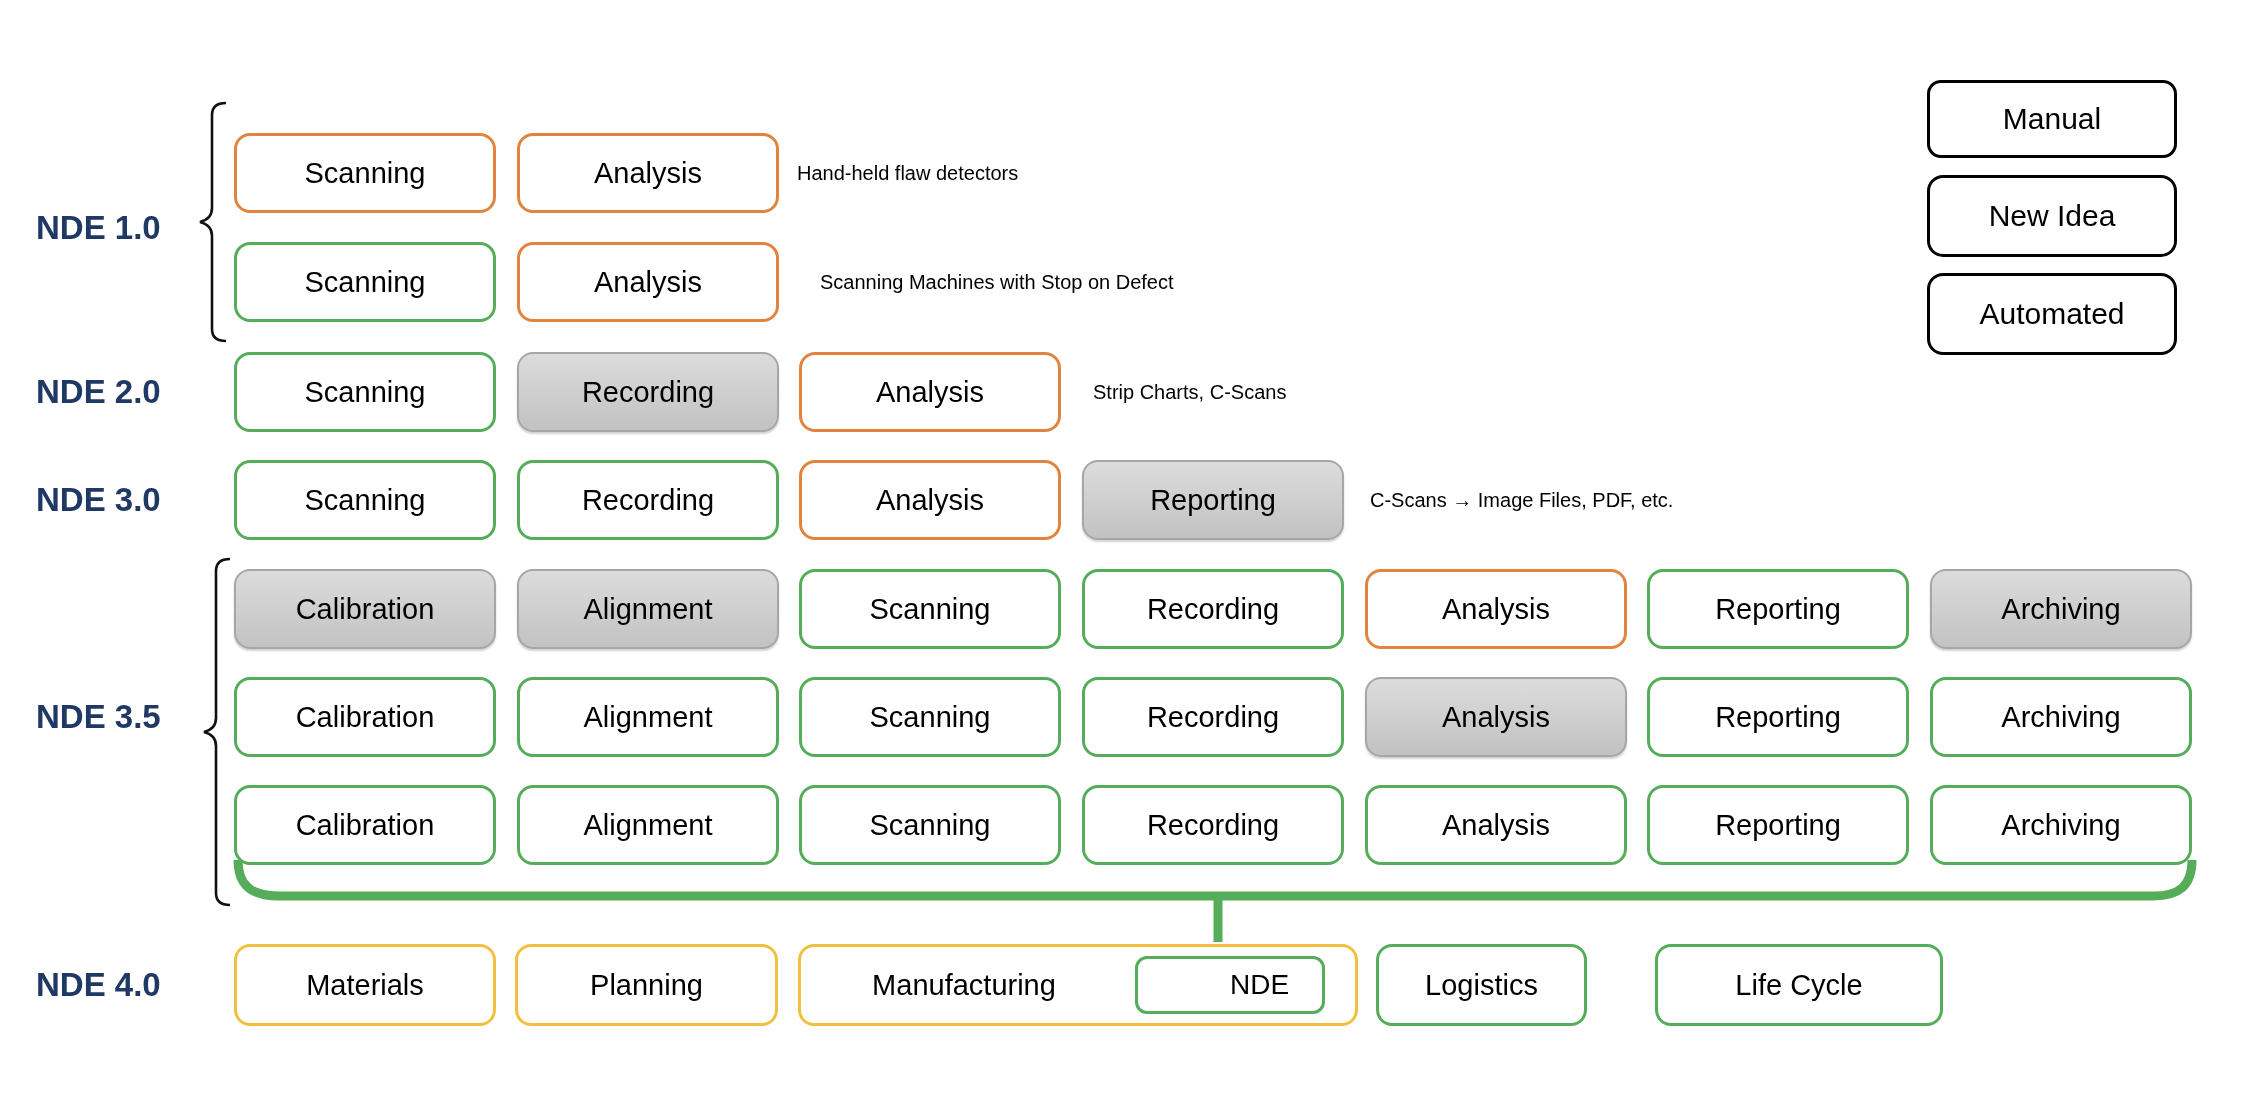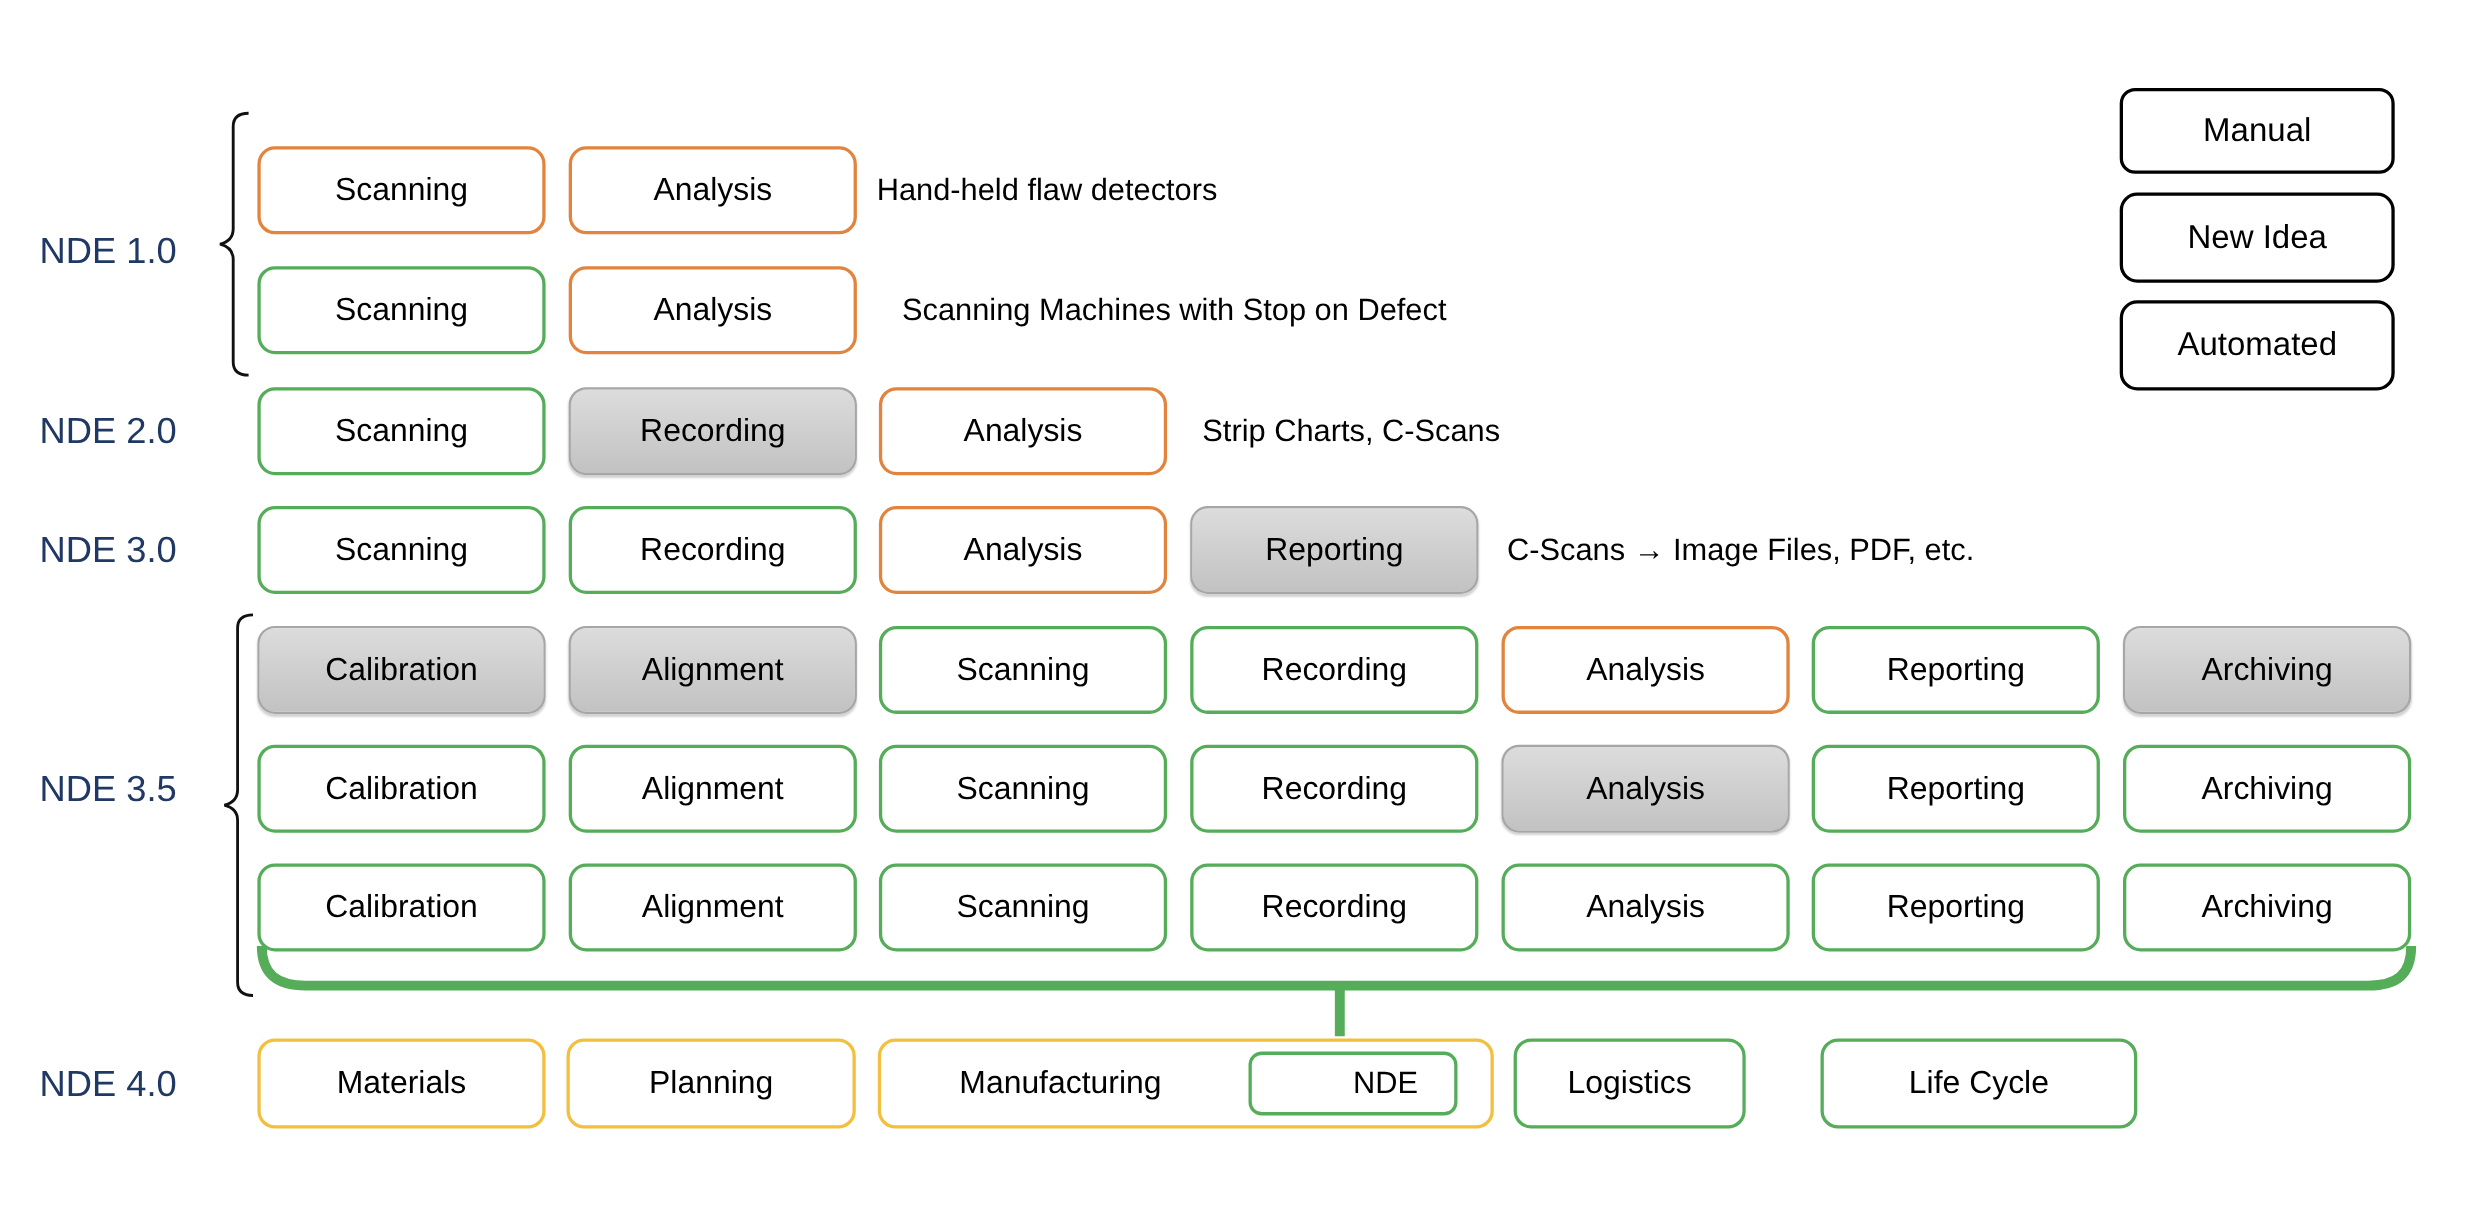--- a/index.html
+++ b/index.html
@@ -16,21 +16,21 @@
   html,body{margin:0;padding:0;background:#ffffff;}
   body{font-family:"Liberation Sans", sans-serif;}
   .stage{position:relative;width:2246px;height:1118px;background:#ffffff;overflow:hidden;}
   .title{
     position:absolute;left:144px;top:28px;
     font-size:45px;font-weight:700;color:var(--navy);
     white-space:nowrap;letter-spacing:-0.5px;
   }
   .gen-label{
     position:absolute;left:36px;transform:translateY(-50%);
-    font-size:33px;font-weight:400;color:var(--navy);white-space:nowrap;
+    font-size:33px;font-weight:700;color:var(--navy);white-space:nowrap;
   }
   .box{
     position:absolute;display:flex;align-items:center;justify-content:center;
     background:#ffffff;border-radius:16px;border:3.5px solid #000;
   }
   .box .box-label{font-size:29px;color:var(--ink);white-space:nowrap;}
   .box.manual{border-color:var(--orange);}
   .box.automated{border-color:var(--green);}
   .box.nde4{border-color:var(--gold);border-width:3px;}
   .box.new_idea{
@@ -41,21 +41,21 @@
   .box.has-child{justify-content:flex-start;}
   .box.has-child .box-label{width:calc(100% - 228px);text-align:center;}
   .child-box{
     position:absolute;right:30px;top:50%;transform:translateY(-50%);
     width:190px;height:58px;border:3px solid var(--green);border-radius:12px;
     background:#ffffff;display:flex;align-items:center;justify-content:center;
   }
   .child-box .box-label{font-size:28px;}
   .annotation{
     position:absolute;transform:translateY(-50%);
-    font-size:28px;color:var(--ink);white-space:nowrap;
+    font-size:20px;color:var(--ink);white-space:nowrap;
   }
   .legend-box{
     position:absolute;left:1927px;width:250px;
     display:flex;align-items:center;justify-content:center;
     background:#ffffff;border-radius:16px;border:3.5px solid #000;
   }
   .legend-box .box-label{font-size:30px;color:var(--ink);white-space:nowrap;}
   svg.brace{position:absolute;}
 </style>
 </head>

